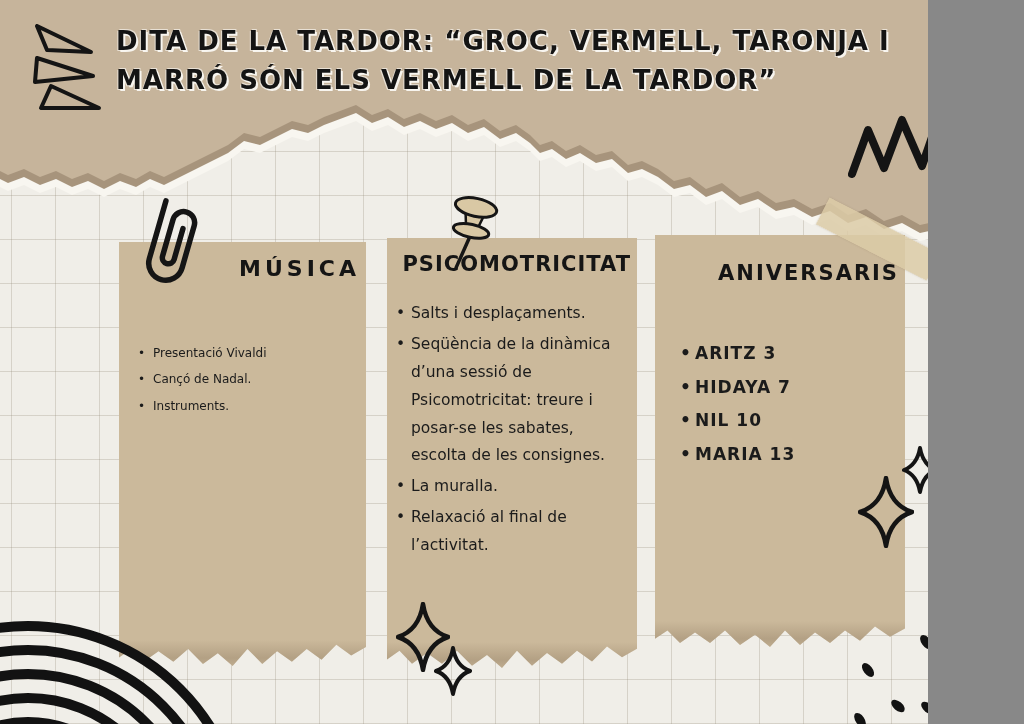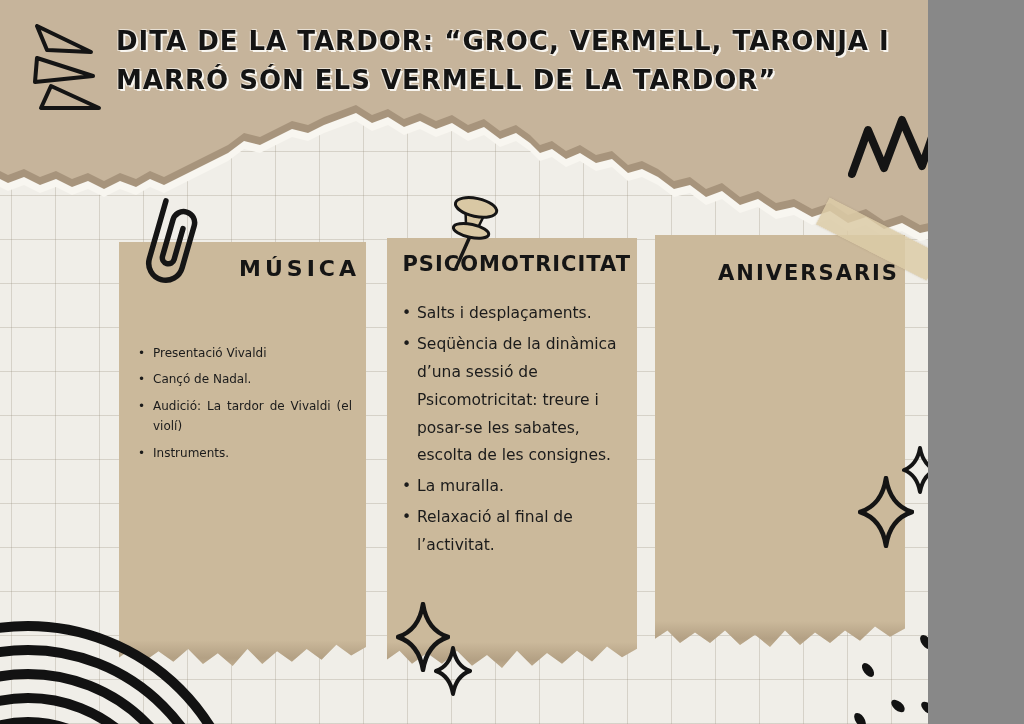--- a/index.html
+++ b/index.html
@@ -44,21 +44,21 @@
   .card h2{
     margin:0;padding:14px 6px 0;text-align:right;
     font-size:22px;font-weight:bold;letter-spacing:4px;color:#151515;
   }
   #card-2 h2{font-size:21px;letter-spacing:1px;}
   #card-3 h2{font-size:21px;letter-spacing:2px;margin-top:12px;}
   .card ul{margin:0;padding:0 14px 0 34px;list-style:none;}
   .card li{position:relative;margin:0 0 6px 0;font-size:12px;line-height:1.7;}
   .card li::before{content:"•";position:absolute;left:-15px;top:0;}
   #card-1 ul{margin-top:62px;text-align:justify;}
-  #card-2 ul{margin-top:24px;padding-left:30px;}
+  #card-2 ul{margin-top:24px;padding-left:24px;}
   #card-2 li{font-size:15.5px;line-height:1.8;margin-bottom:3px;}
   #card-3 ul{margin-top:56px;padding-left:40px;}
   #card-3 li{font-size:17px;font-weight:bold;letter-spacing:1px;line-height:1.45;margin-bottom:9px;}
   
   #tape{
     left:816px;top:224px;width:124px;height:30px;z-index:4;
     background:rgba(220,203,167,0.85);
     transform:rotate(27deg);
     box-shadow:0 0 2px rgba(120,100,70,0.25);
   }
@@ -109,37 +109,42 @@
 
   <svg class="abs deco" style="left:848px;top:104px" width="176" height="78" viewBox="0 0 176 78">
     <polyline points="4,70 20,26 36,64 54,16 74,62 92,10 112,60 130,8 150,58 168,12 176,38" fill="none" stroke="#141414" stroke-width="8" stroke-linecap="round" stroke-linejoin="round"></polyline>
   </svg>
 
   <div id="card-1" class="abs card">
     <h2>MÚSICA</h2>
     <ul>
         <li>Presentació Vivaldi</li>
         <li>Cançó de Nadal.</li>
-        <li>Audició: La tardor de Vivaldi (el violí)</li>
         <li>Instruments.</li>
       </ul>
   </div>
 
   <div id="card-2" class="abs card">
     <h2>PSICOMOTRICITAT</h2>
     <ul>
         <li>Salts i desplaçaments.</li>
         <li>Seqüència de la dinàmica d’una sessió de Psicomotricitat: treure i posar-se les sabates, escolta de les consignes.</li>
         <li>La muralla.</li>
         <li>Relaxació al final de l’activitat.</li>
       </ul>
   </div>
 
   <div id="card-3" class="abs card">
     <h2>ANIVERSARIS</h2>
+    <ul>
+        <li>ARITZ 3</li>
+        <li>HIDAYA 7</li>
+        <li>NIL 10</li>
+        <li>MARIA 13</li>
+      </ul>
   </div>
 
   <div id="tape" class="abs"></div>
 
   <svg class="abs deco" style="left:130px;top:198px;transform:rotate(16deg)" width="80" height="108" viewBox="0 0 80 108">
     <path d="M22,6 L22,66 A17,17 0 0 0 56,66 L56,22 A11,11 0 0 0 34,22 L34,60 A6,6 0 0 0 46,60 L46,28" fill="none" stroke="#151515" stroke-width="5.5" stroke-linecap="round"></path>
   </svg>
 
   <svg class="abs deco" style="left:440px;top:194px;transform:rotate(12deg)" width="62" height="84" viewBox="0 0 62 84">
     <path d="M30,43 L23,76" stroke="#151515" stroke-width="3.5" stroke-linecap="round" fill="none"></path>

